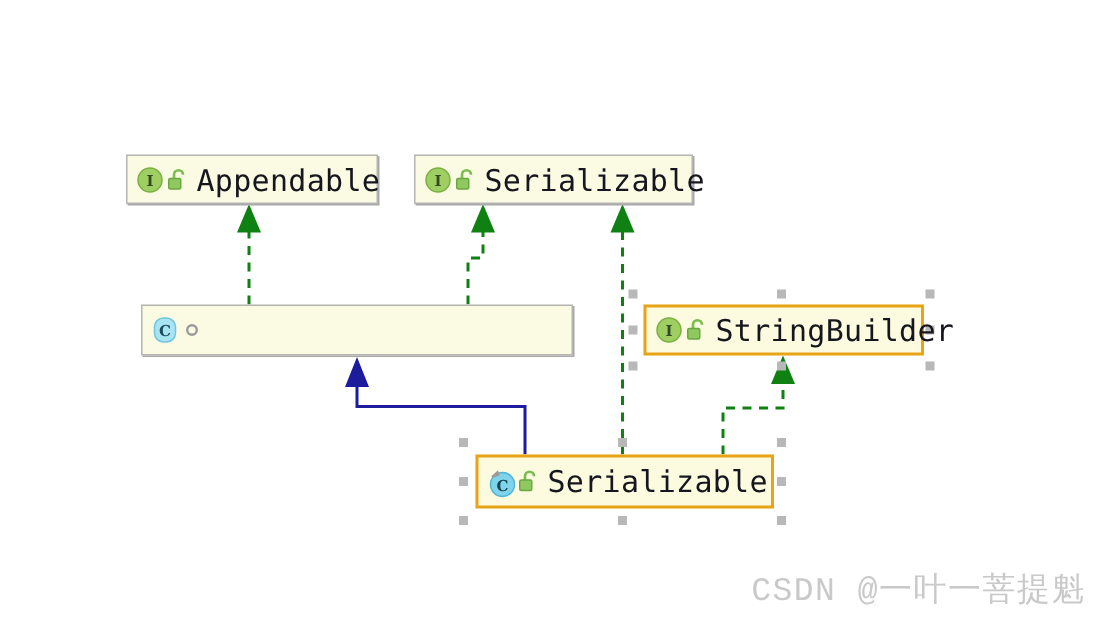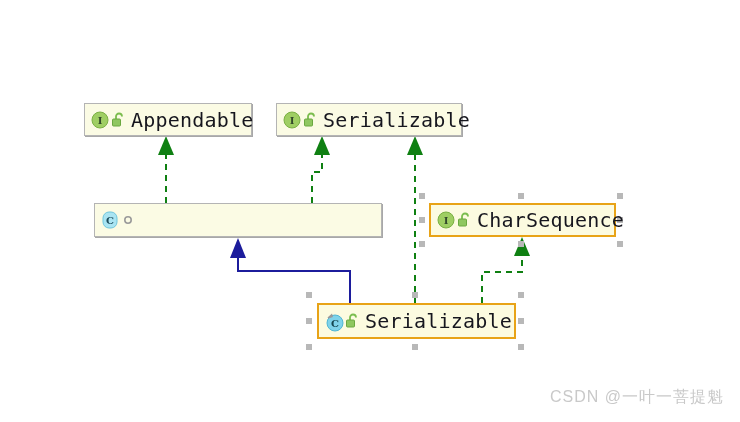--- a/index.html
+++ b/index.html
@@ -94,22 +94,22 @@
     width: 6px;
     height: 6px;
     background: #b8b8b8;
   }
 
   
   #watermark {
     position: absolute;
     right: 16px;
     bottom: 14px;
-    font-family: Liberation Sans, sans-serif;
-    font-size: 16px;
+    font-family: Liberation Mono, monospace;
+    font-size: 22px;
     color: #c9c9c9;
     letter-spacing: 1px;
     user-select: none;
   }
 </style>
 </head>
 <body>
 
 <div id="canvas">
 
@@ -215,21 +215,21 @@
         <circle cx="9" cy="9" r="8" fill="#9fce63" stroke="#7ab043" stroke-width="1"></circle>
         <text x="9" y="13" font-family="DejaVu Serif, serif" font-size="10" font-weight="bold" fill="#33492a" text-anchor="middle">I</text>
       </svg>
     </span>
     <span class="icon-lock">
       <svg width="14" height="16" viewBox="0 0 14 16">
         <path d="M5 7 V4.5 A3 3 0 0 1 11 4.5" fill="none" stroke="#7bbd4e" stroke-width="1.8"></path>
         <rect x="1.5" y="7" width="8" height="7" rx="1" fill="#8fc760" stroke="#6aa840" stroke-width="1"></rect>
       </svg>
     </span>
-    <span class="node-label">CharSequence</span>
+    <span class="node-label">StringBuilder</span>
   </div>
 
   <div class="uml-node node-selected" style="left:317px;top:303px;width:199px;height:36px;">
     <span class="icon-wrap">
       <svg width="20" height="20" viewBox="0 0 20 20">
         <circle cx="10" cy="11" r="8" fill="#7fd3ea" stroke="#4fb6d4" stroke-width="1"></circle>
         <text x="10" y="15" font-family="DejaVu Serif, serif" font-size="10" font-weight="bold" fill="#14454f" text-anchor="middle">C</text>
         <path d="M2.5 5.5 L7 1.5 L8 5 L3.5 6.5 Z" fill="#9a9a9a"></path>
       </svg>
     </span>

